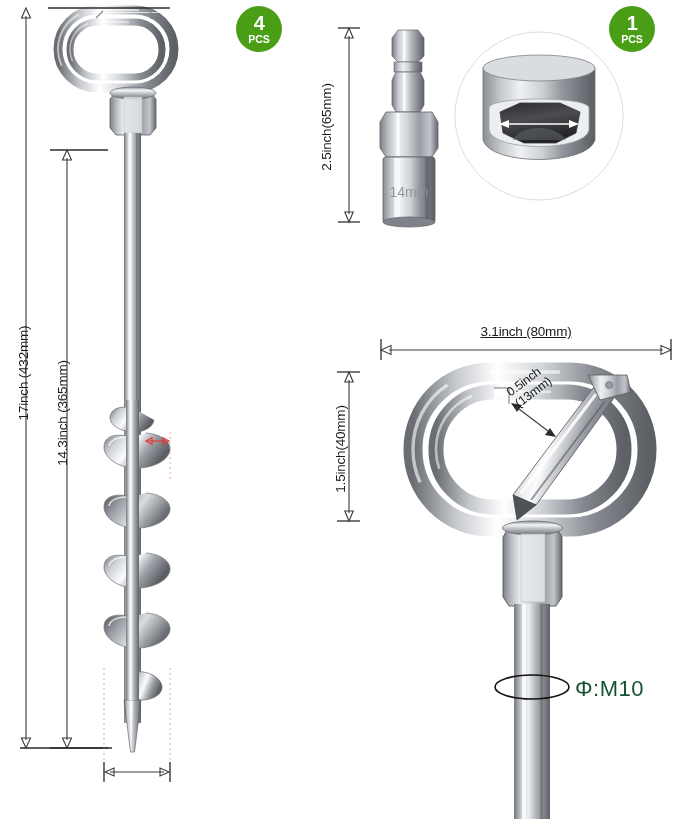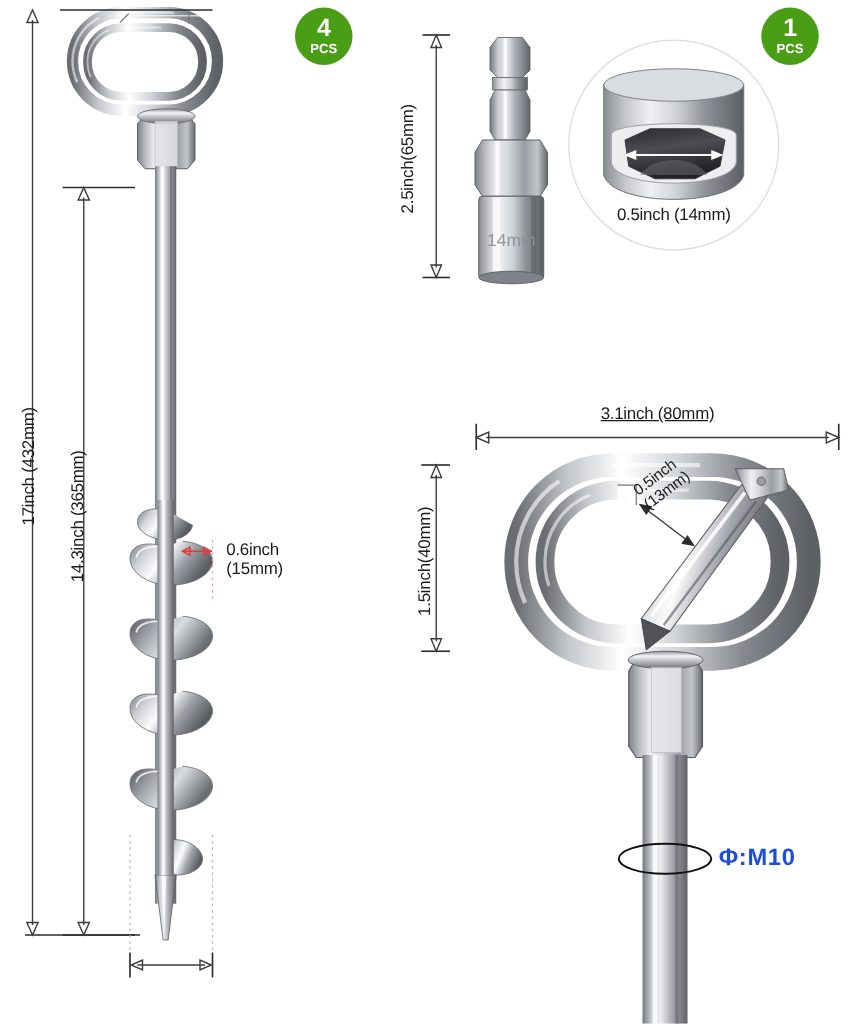--- a/index.html
+++ b/index.html
@@ -32,21 +32,21 @@
   .dim-text {
     font-size: 13.5px;
     color: #1a1a1a;
     white-space: nowrap;
     letter-spacing: -0.2px;
   }
   .dim-text.small { font-size: 12.5px; }
   .rot-ccw { transform: rotate(-90deg); transform-origin: 50% 50%; }
 
   .phi-text {
-    font-size: 19px; font-weight: bold; color: #1d4ed8;
+    font-size: 22px; font-weight: normal; color: #14532d;
     white-space: nowrap; letter-spacing: 0.5px;
   }
 
   
   svg.overlay { position: absolute; left: 0; top: 0; overflow: visible; }
   .ln { stroke: #3a3a3a; stroke-width: 1.1; fill: none; }
   .ln-tick { stroke: #2d2d2d; stroke-width: 1.3; fill: none; }
   .ln-dot { stroke: #b9b9b9; stroke-width: 1; stroke-dasharray: 2 3; fill: none; }
   .ln-red { stroke: #e03b3b; stroke-width: 1.2; fill: none; }
   .ln-red-dot { stroke: #e8a0a0; stroke-width: 1; stroke-dasharray: 2 3; fill: none; }
@@ -323,33 +323,26 @@
   </svg>
 
   <div class="abs rot-ccw" style="left:-47px; top:364px; width:140px; text-align:center;">
     <span class="dim-text">17inch (432mm)</span>
   </div>
 
   <div class="abs rot-ccw" style="left:-18px; top:404px; width:160px; text-align:center;">
     <span class="dim-text">14.3inch (365mm)</span>
   </div>
 
-  <div class="abs" style="left:181px; top:432px; width:80px;">
-    <div class="dim-text">0.6inch</div>
-    <div class="dim-text">(15mm)</div>
-  </div>
 
 
   <div class="abs rot-ccw" style="left:251px; top:118px; width:150px; text-align:center;">
     <span class="dim-text">2.5inch(65mm)</span>
   </div>
 
-  <div class="abs" style="left:459px; top:163px; width:160px; text-align:center;">
-    <span class="dim-text">0.5inch (14mm)</span>
-  </div>
 
   <div class="abs" style="left:406px; top:322px; width:240px; text-align:center;text-decoration:underline;">
     <span class="dim-text">3.1inch (80mm)</span>
   </div>
 
   <div class="abs rot-ccw" style="left:265px; top:440px; width:150px; text-align:center;">
     <span class="dim-text">1.5inch(40mm)</span>
   </div>
 
   <div class="abs" style="left:504px; top:388px; transform:rotate(-37deg); transform-origin:0 0;">

